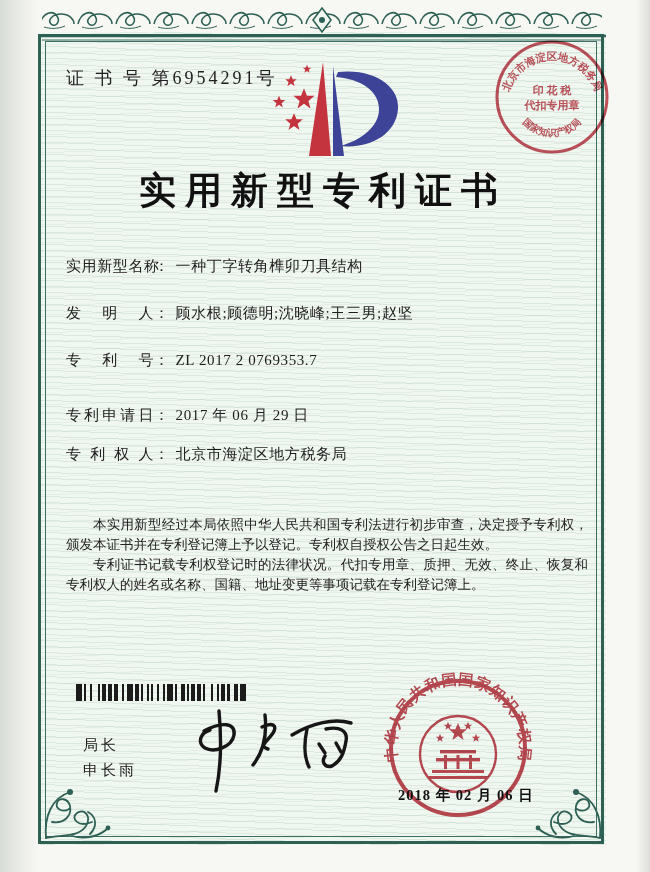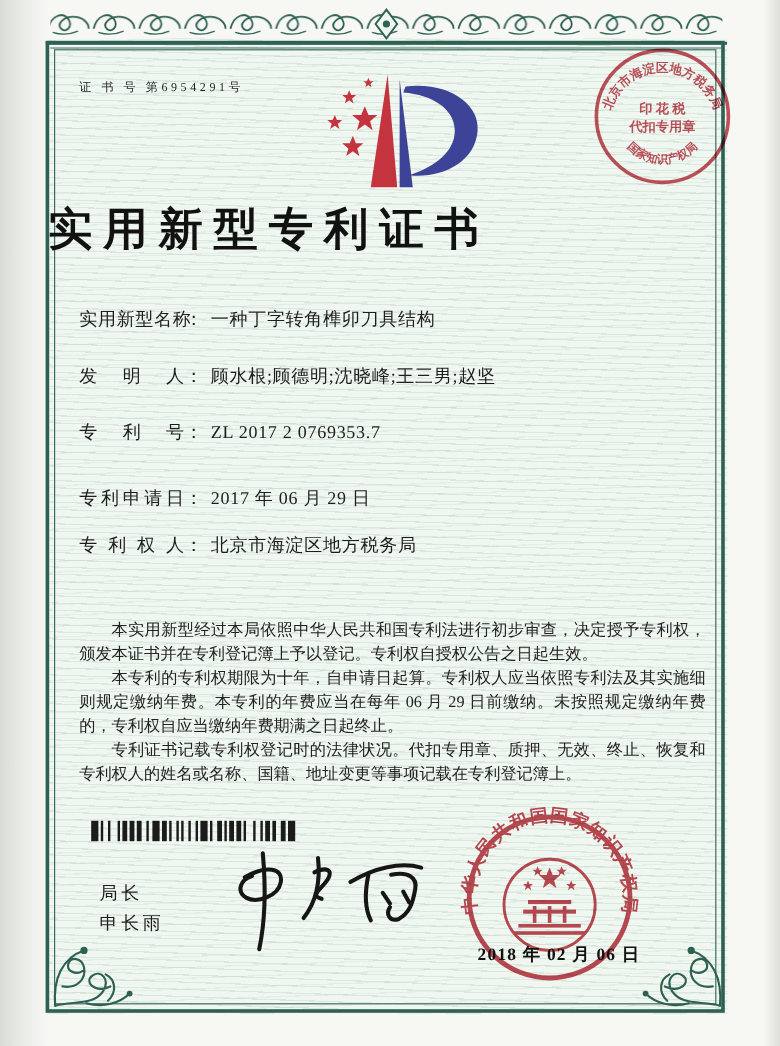--- a/index.html
+++ b/index.html
@@ -15,24 +15,24 @@
          background:
            repeating-linear-gradient(2deg, rgba(122,168,138,.18) 0 1px, rgba(0,0,0,0) 1px 6px),
            repeating-linear-gradient(-2deg, rgba(122,168,138,.10) 0 1px, rgba(0,0,0,0) 1px 9px),
            #f0f6f0;}
   .frame-outer{position:absolute;left:38px;top:34px;width:566px;height:810px;
          border:3px solid #2e6054;box-sizing:border-box;}
   .frame-inner{position:absolute;left:45px;top:41px;width:552px;height:796px;
          border:1px solid #3c6f62;box-sizing:border-box;}
   .top-ornament{position:absolute;left:38px;top:6px;}
   .corner-flourish{position:absolute;}
-  .cert-no{position:absolute;left:66px;top:66px;font-size:10px;letter-spacing:3px;color:#1f1f1f;}
+  .cert-no{position:absolute;left:66px;top:66px;font-size:18px;letter-spacing:3px;color:#1f1f1f;}
   .logo{position:absolute;left:243px;top:56px;}
   .stamp-tax{position:absolute;left:487px;top:32px;opacity:.88;mix-blend-mode:multiply;}
-  .title{position:absolute;left:40px;top:166px;width:566px;
+  .title{position:absolute;left:40px;top:166px;width:566px;text-align:center;
          font-size:37px;font-weight:bold;letter-spacing:9px;color:#111;}
   .field{position:absolute;left:66px;width:520px;font-size:15px;letter-spacing:.6px;
          color:#1d1d1d;white-space:nowrap;}
   .field .flabel{display:inline-block;width:88px;text-align:justify;text-align-last:justify;}
   .field .fcolon{display:inline-block;margin-right:6px;}
   .paras{position:absolute;left:66px;top:515px;width:522px;font-size:13.5px;line-height:20px;
          text-align:justify;color:#222;}
   .paras p{margin:0;text-indent:2em;}
   .barcode{position:absolute;left:76px;top:684px;width:170px;height:17px;display:flex;align-items:stretch;}
   .barcode div{background:#1b1b1b;}
@@ -143,21 +143,20 @@
   </div>
   <div class="field" style="top:406px">
     <span class="flabel">专利申请日</span><span class="fcolon">：</span><span>2017 年 06 月 29 日</span>
   </div>
   <div class="field" style="top:445px">
     <span class="flabel">专利权人</span><span class="fcolon">：</span><span>北京市海淀区地方税务局</span>
   </div>
 
   <div class="paras">
     <p>本实用新型经过本局依照中华人民共和国专利法进行初步审查，决定授予专利权，颁发本证书并在专利登记簿上予以登记。专利权自授权公告之日起生效。</p>
-    <p>本专利的专利权期限为十年，自申请日起算。专利权人应当依照专利法及其实施细则规定缴纳年费。本专利的年费应当在每年 06 月 29 日前缴纳。未按照规定缴纳年费的，专利权自应当缴纳年费期满之日起终止。</p>
     <p>专利证书记载专利权登记时的法律状况。代扣专用章、质押、无效、终止、恢复和专利权人的姓名或名称、国籍、地址变更等事项记载在专利登记簿上。</p>
   </div>
 
   <div class="barcode" id="barcode">
       <div style="width: 6.07143px;"></div>
       <div style="width: 2.02381px; background: transparent;"></div>
       <div style="width: 2.02381px;"></div>
       <div style="width: 4.04762px; background: transparent;"></div>
       <div style="width: 2.02381px;"></div>
       <div style="width: 6.07143px; background: transparent;"></div>

